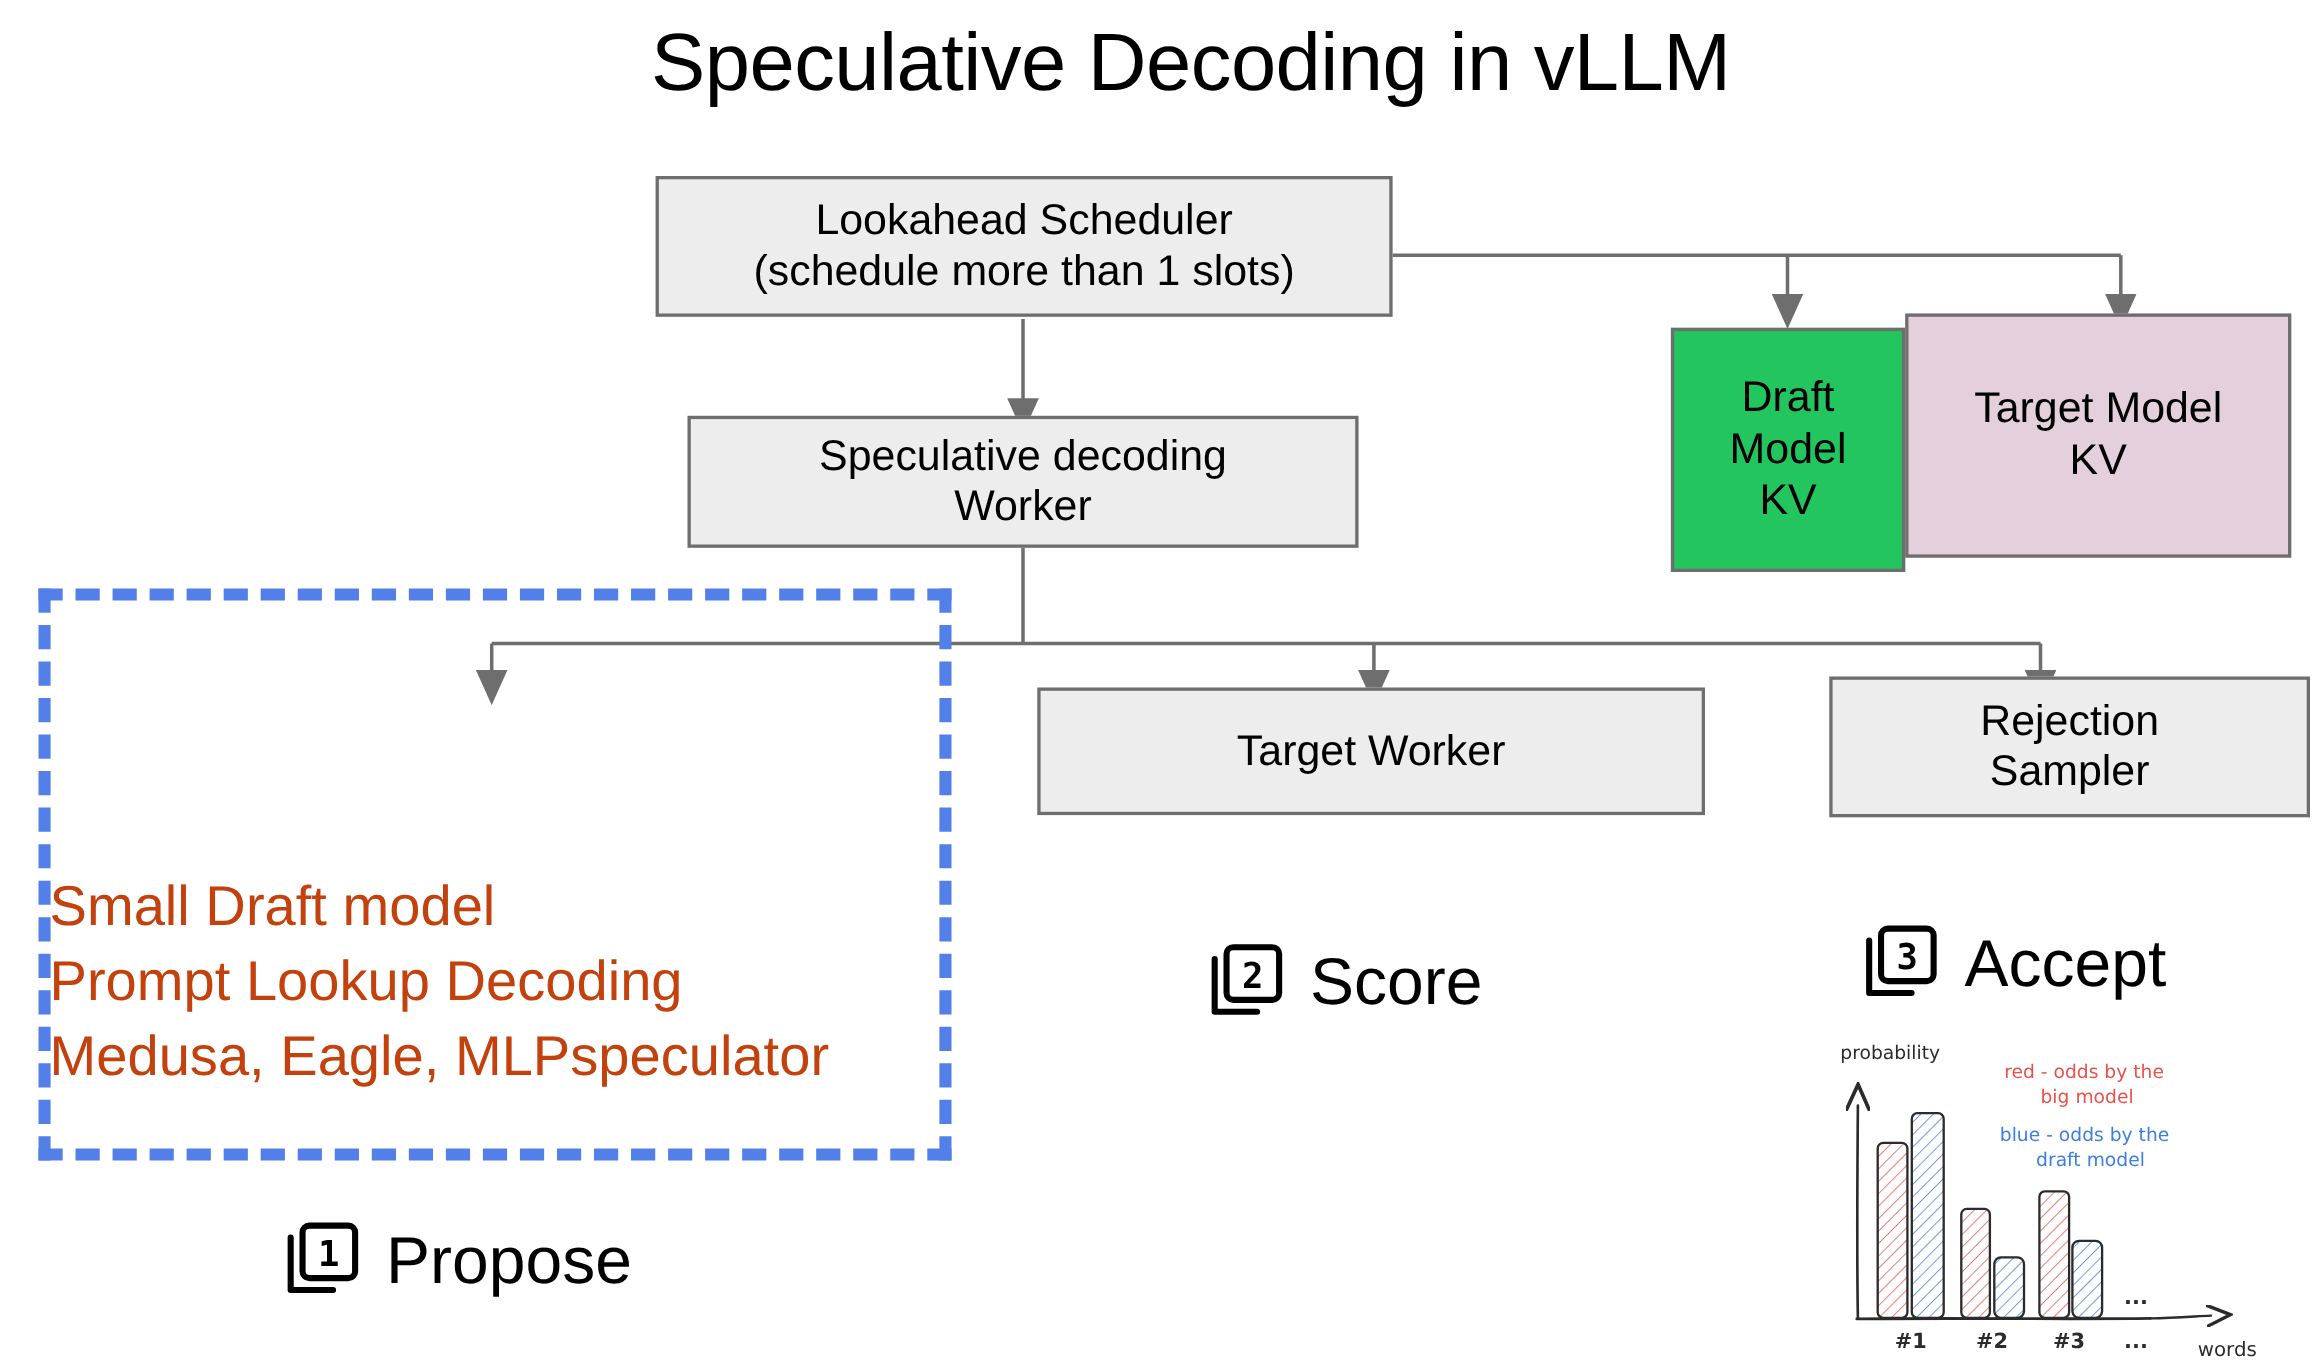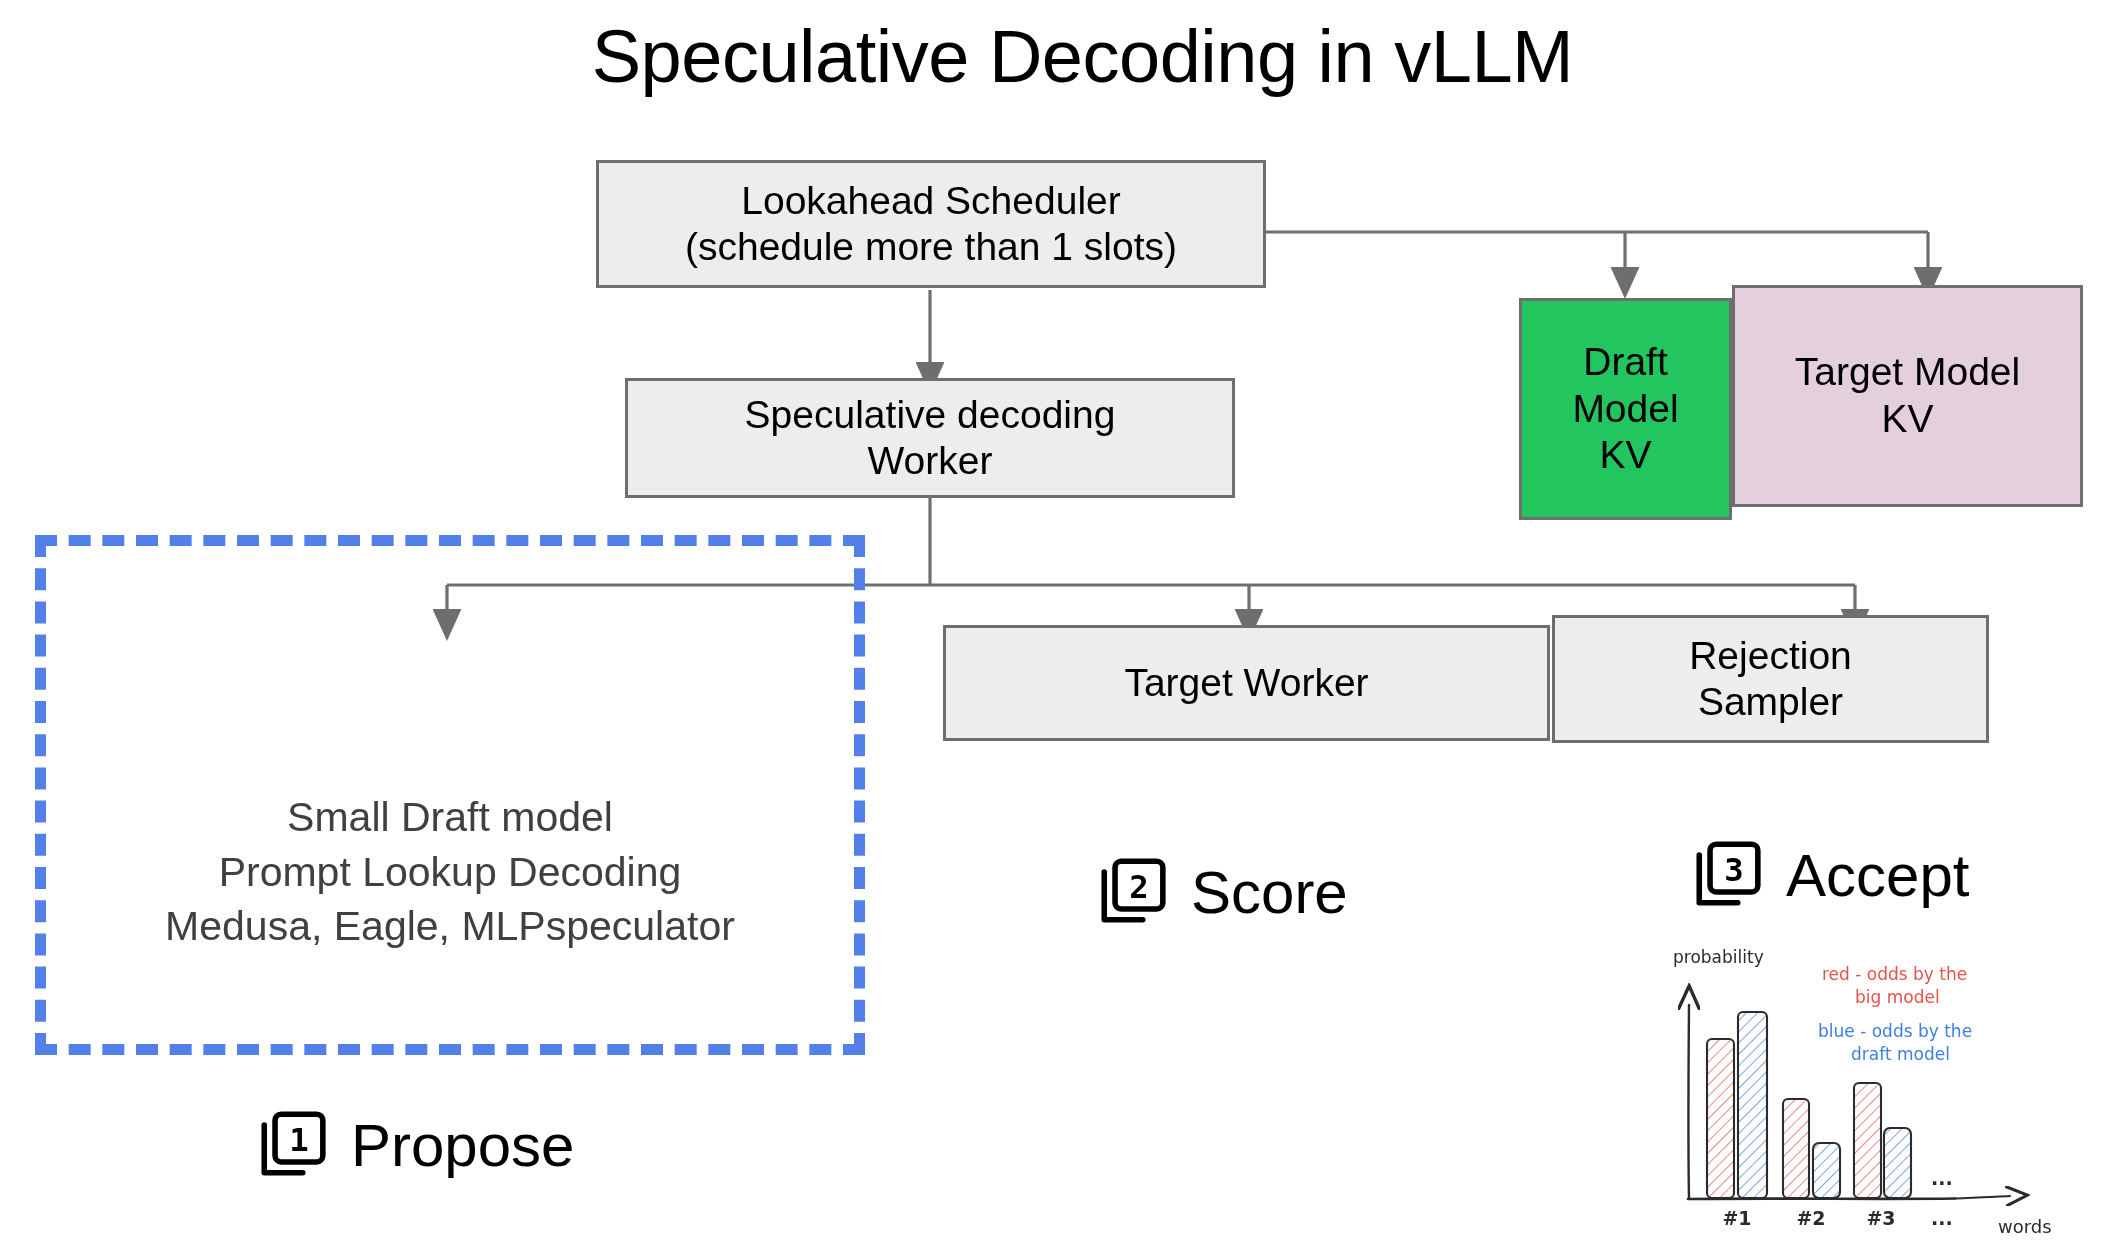--- a/index.html
+++ b/index.html
@@ -60,24 +60,24 @@
     border: 11px dashed #5380e8;
     background: transparent;
   }
 
   
   #wires { position: absolute; left: 0; top: 0; width: 2113px; height: 1247px; }
 
   
   .draft-notes {
     position: absolute;
-    text-align: center;
-    font-size: 41px;
+    text-align: left;
+    font-size: 51px;
     line-height: 1.33;
-    color: #404040;
+    color: #c2410c;
     white-space: pre-line;
   }
 
   
   .step {
     position: absolute;
     display: flex;
     align-items: center;
     gap: 22px;
   }
@@ -138,21 +138,21 @@
 KV</span>
   </div>
 
   <div class="dashed-region" style="left:35px; top:535px; width:830px; height:520px;"></div>
 
 
   <div class="box" style="left:943px; top:625px; width:607px; height:116px;">
     <span class="lines">Target Worker</span>
   </div>
 
-  <div class="box" style="left:1552px; top:615px; width:437px; height:128px;">
+  <div class="box" style="left:1663px; top:615px; width:437px; height:128px;">
     <span class="lines">Rejection
 Sampler</span>
   </div>
 
   <div class="draft-notes" style="left:45px; top:790px; width:810px;">Small Draft model
 Prompt Lookup Decoding
 Medusa, Eagle, MLPspeculator</div>
 
   <div class="step" style="left:255px; top:1108px;">
     <svg class="step-icon" viewBox="0 0 48 48">

